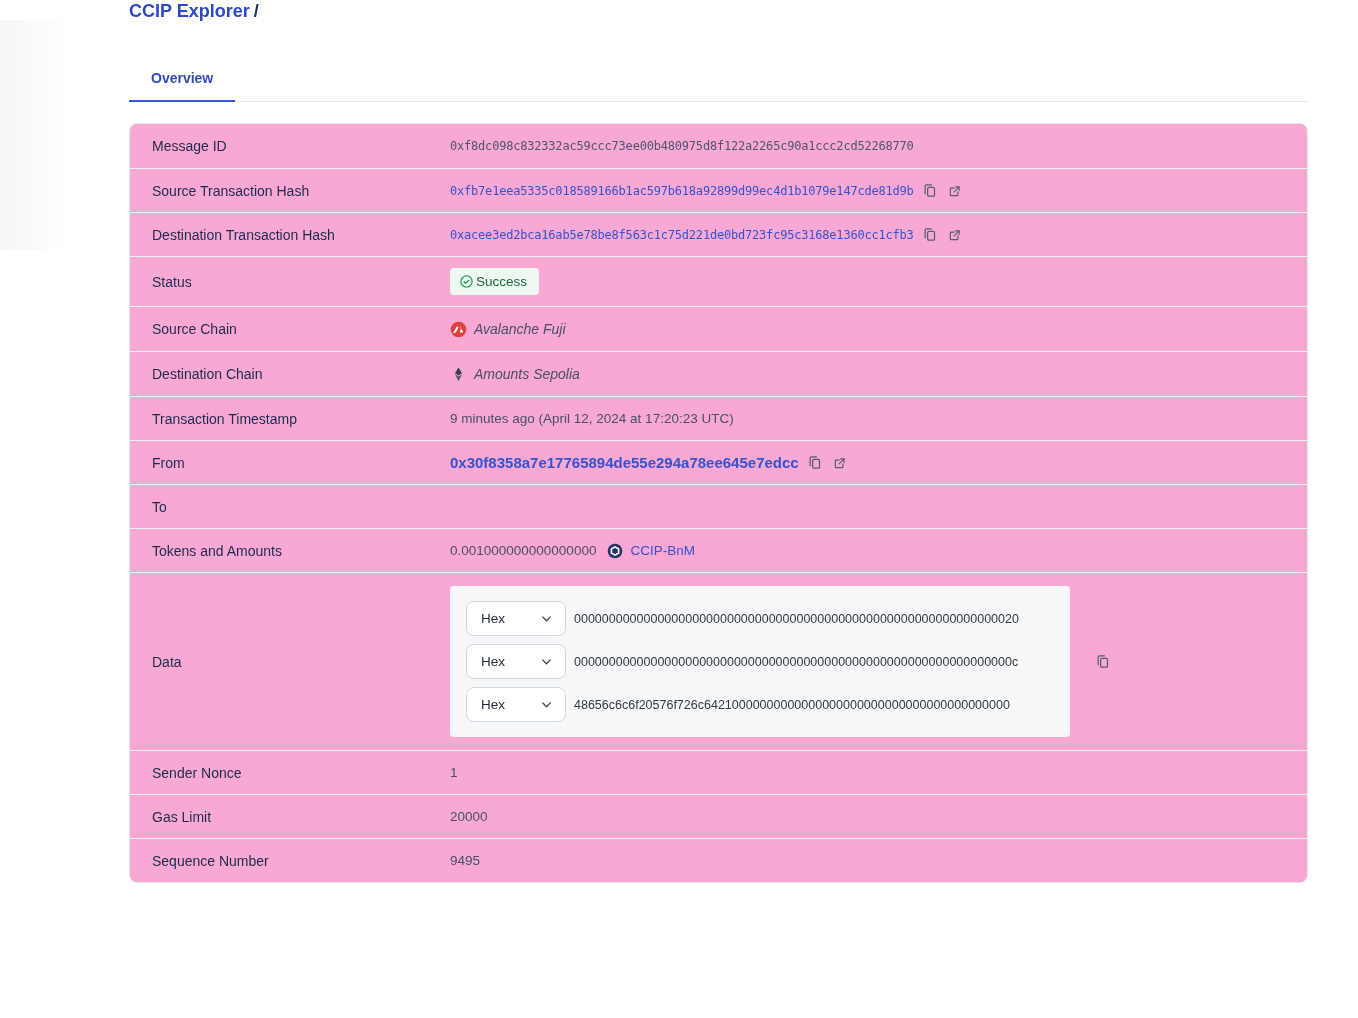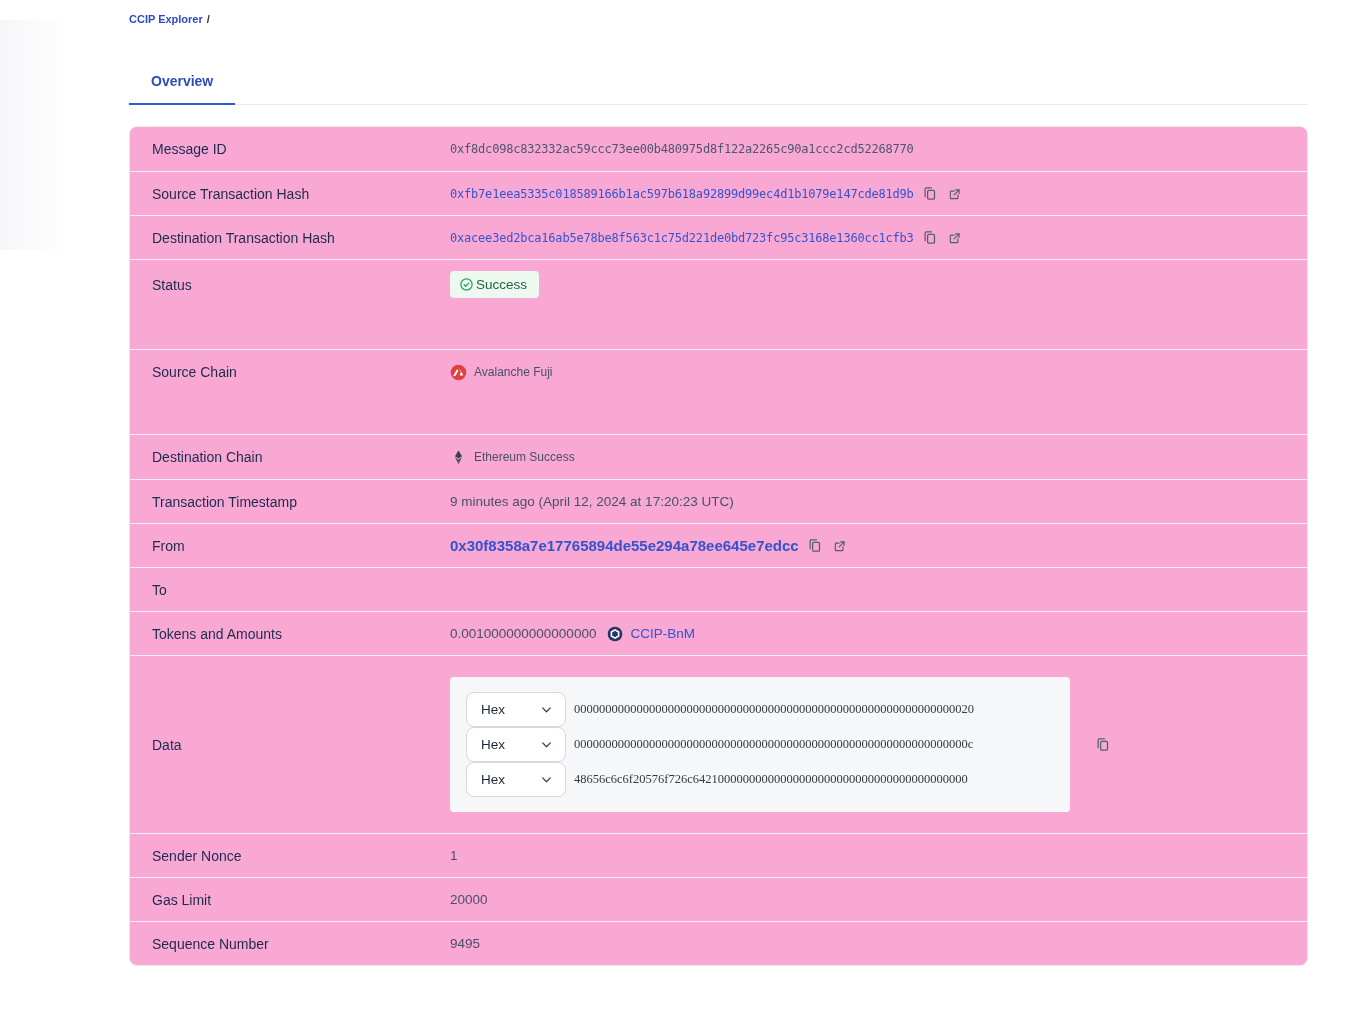--- a/index.html
+++ b/index.html
@@ -12,21 +12,21 @@
     overflow: hidden;
   }
   .edge-shade {
     position: absolute; left: 0; top: 20px; width: 70px; height: 230px;
     background: linear-gradient(to right, rgba(120,130,150,0.07), rgba(255,255,255,0));
     pointer-events: none;
   }
   .content { padding-left: 129px; padding-right: 50px; }
 
   
-  .breadcrumb { padding-top: 13px; font-size: 11px; font-weight: 700; }
+  .breadcrumb { padding-top: 1px; font-size: 18px; font-weight: 700; }
   .breadcrumb a { color: #2c49c2; text-decoration: none; cursor: pointer; }
   .breadcrumb .sep { color: #23305f; font-weight: 600; margin-left: 4px; }
   h1.page-title {
     margin-top: 9px;
     font-size: 32px; font-weight: 700; letter-spacing: 0.2px;
     color: #20306a;
   }
 
   
   .tabbar { margin-top: 38px; border-bottom: 1px solid #e7e9ef; width: 1179px; }
@@ -43,21 +43,21 @@
   .detail-table {
     margin-top: 21px;
     width: 1179px;
     border: 1px solid #e7e9ef;
     border-radius: 8px;
     background: #f9a8d4;
   }
   .row { display: flex; align-items: center; min-height: 44px; border-top: 1px solid #eef0f3; }
   .row:first-child { border-top: none; }
   .row.status-row { min-height: 50px; }
-  .row.chain-row { min-height: 45px; margin-top: 40px; }
+  .row.chain-row { min-height: 45px; }
   .row.data-row { min-height: 178px; }
   .row-label {
     flex: 0 0 320px;
     padding-left: 22px;
     font-size: 14px;
     color: #1c2b4d;
   }
   .row-value { display: flex; align-items: center; gap: 7px; font-size: 13.5px; color: #46506a; }
   .mono { font-family: "DejaVu Sans Mono", monospace; font-size: 12px; letter-spacing: -0.2px; color: #4c5670; }
   a.hash-link { font-family: "DejaVu Sans Mono", monospace; font-size: 12px; letter-spacing: -0.2px; color: #3353cf; text-decoration: none; cursor: pointer; }
@@ -73,51 +73,51 @@
     display: inline-flex; align-items: center; gap: 2px;
     background: #edf8f0;
     border-radius: 4px;
     padding: 6px 12px 6px 9px;
     font-size: 13.5px; color: #20633c; font-weight: 400;
   }
   .status-badge svg { width: 15px; height: 15px; }
 
   .chain-icon { display: inline-flex; width: 17px; height: 17px; }
   .chain-icon svg { width: 17px; height: 17px; }
-  .chain-name { font-size: 12px; color: #46506a; }
+  .chain-name { font-size: 14px; color: #46506a; font-style: italic; }
 
   .info-icon { display: inline-flex; margin-left: 4px; color: #6a7488; cursor: pointer; }
   .info-icon svg { width: 14px; height: 14px; }
 
   .token-icon { display: inline-flex; width: 16px; height: 16px; margin-left: 4px; }
   .token-icon svg { width: 16px; height: 16px; }
 
   
   .data-value-wrap { display: flex; align-items: center; }
   .data-block {
     width: 620px;
     background: #f6f7f8;
     border-radius: 4px;
     padding: 15px 16px;
-    display: flex; flex-direction: column; 
+    display: flex; flex-direction: column; gap: 8px;
     margin: 12px 0;
   }
   .data-line { display: flex; align-items: center; gap: 8px; }
   .hex-select {
     display: inline-flex; align-items: center; justify-content: space-between;
     width: 100px; height: 35px;
     background: #fff;
     border: 1px solid #d4d8e0;
     border-radius: 8px;
     padding: 0 12px 0 14px;
     font-size: 13.5px; color: #1d2739;
     cursor: pointer;
   }
   .hex-select svg { width: 13px; height: 13px; color: #3c4656; }
-  .hex-text { font-family: Liberation Serif, serif; font-size: 12.5px; color: #35393f; white-space: nowrap; }
+  .hex-text { font-family: Liberation Sans, sans-serif; font-size: 12.5px; color: #35393f; white-space: nowrap; }
   .data-copy { margin-left: 16px; }
 </style>
 </head>
 <body>
 
 <div class="edge-shade"></div>
 
 <div class="content">
 
   <div class="breadcrumb">
@@ -209,21 +209,21 @@
 
     <div class="row chain-row">
       <div class="row-label">Destination Chain</div>
       <div class="row-value">
         <span class="chain-icon">
           <svg viewBox="0 0 24 24">
               <path d="M12 2l5 8.4-5 3-5-3z" fill="#3d4148"></path>
               <path d="M12 14.7l5-3-5 10-5-10z" fill="#3d4148" opacity="0.82"></path>
             </svg>
         </span>
-        <span class="chain-name">Ethereum Success</span>
+        <span class="chain-name">Amounts Sepolia</span>
       </div>
     </div>
 
     <div class="row">
       <div class="row-label">Transaction Timestamp</div>
       <div class="row-value">
         <span>9 minutes ago (April 12, 2024 at 17:20:23 UTC)</span>
       </div>
     </div>
 

